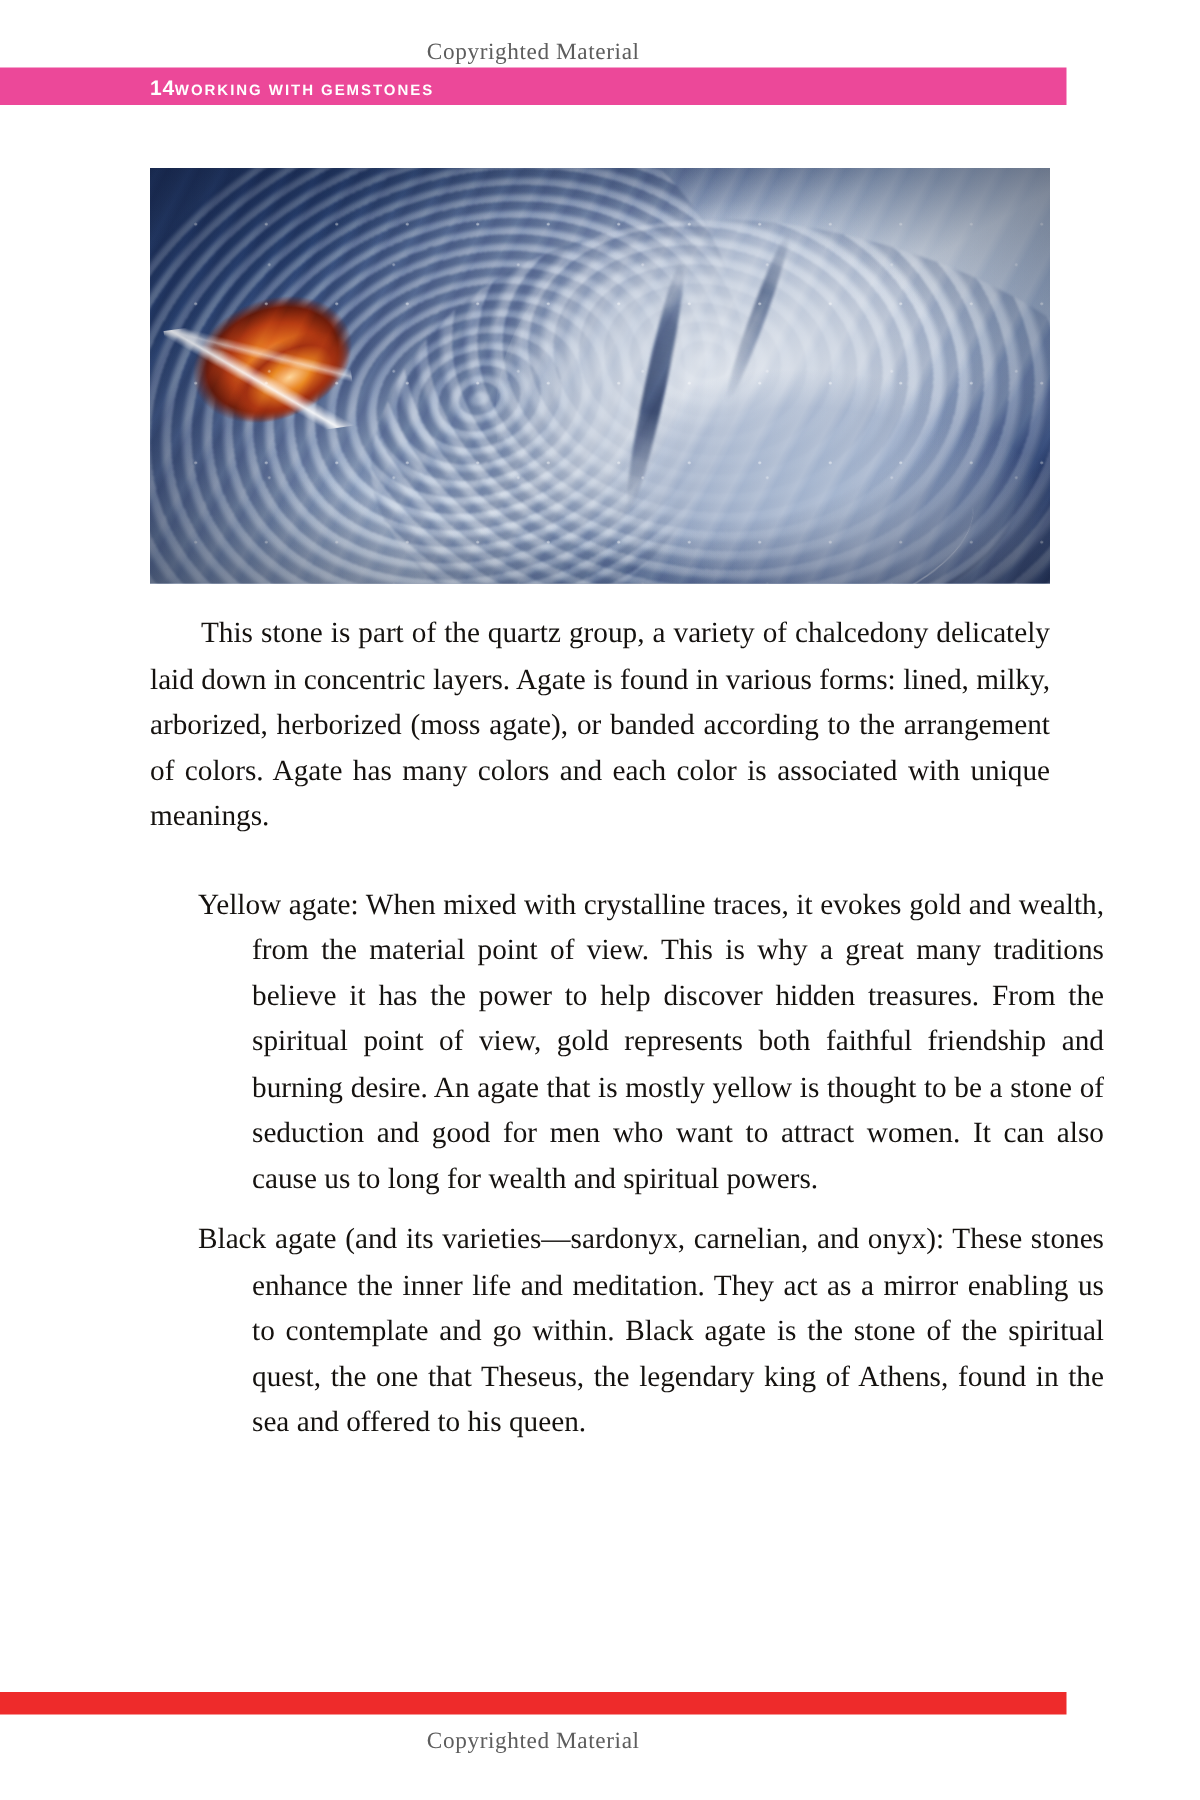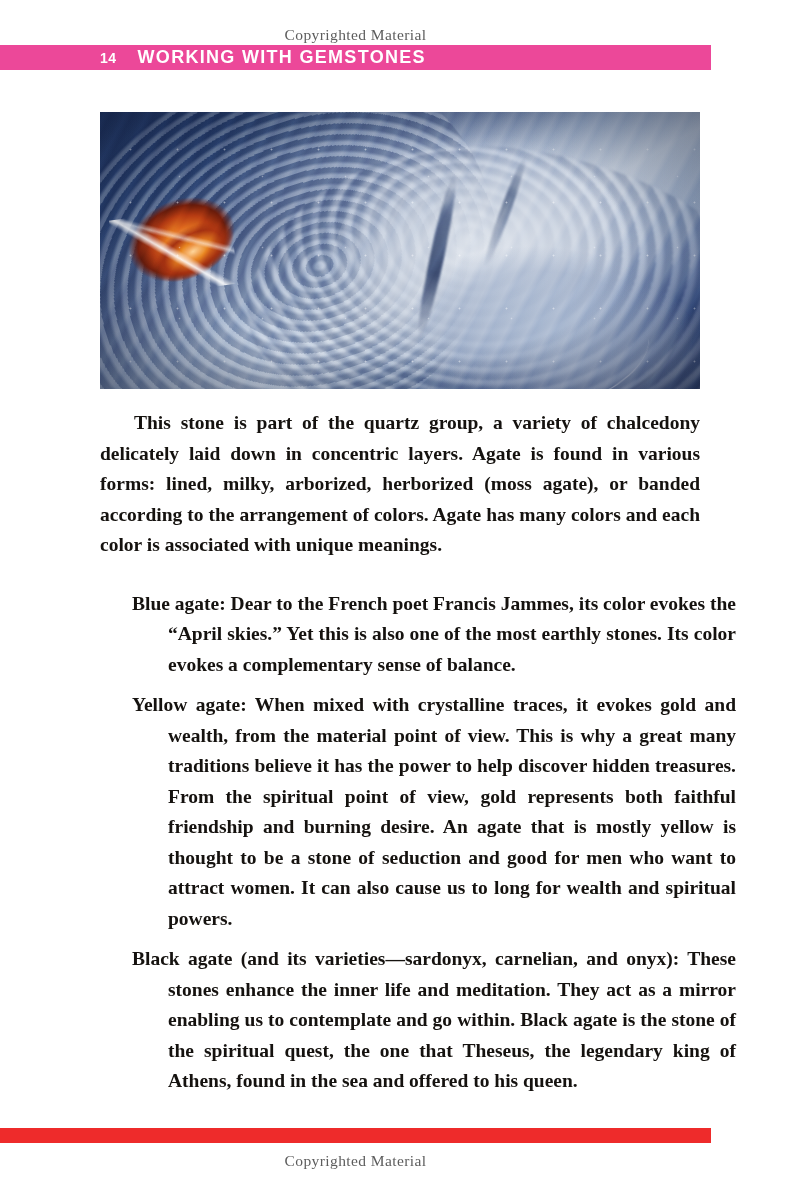--- a/index.html
+++ b/index.html
@@ -65,24 +65,23 @@
     color: #ffffff;
   }
   .folio {
     font-family: "Liberation Sans", sans-serif;
     font-size: 14px;
     font-weight: 700;
     letter-spacing: 0.5px;
   }
   .running-head {
     font-family: "Liberation Sans", sans-serif;
-    font-size: 18px;
+    font-size: 10px;
     font-weight: 700;
     letter-spacing: 1.3px;
-    margin-left: 21px;
     text-transform: uppercase;
   }
 
   
   .footer-band {
     position: absolute;
     bottom: 57px;
     left: 0;
     width: 100%;
     height: 15px;
@@ -266,21 +265,20 @@
     inset: 0;
     background: radial-gradient(ellipse at 50% 50%, rgba(0,0,0,0) 55%, rgba(10,20,45,0.45) 100%);
   }
 
   
   .body-col {
     position: absolute;
     left: 100px;
     top: 408px;
     width: 600px;
-    font-weight: bold;
   }
   p.para {
     margin: 0;
     font-size: 19.5px;
     line-height: 30.5px;
     text-align: justify;
     text-indent: 34px;
     font-family: "Liberation Serif", serif;
     color: #15120f;
   }
@@ -331,21 +329,20 @@
     <div class="white-vein"></div>
     <div class="bands"></div>
     <div class="speckles"></div>
     <div class="vignette"></div>
   </div>
 
   <div class="body-col">
     <p class="para">This stone is part of the quartz group, a variety of chalcedony delicately laid down in concentric layers. Agate is found in various forms: lined, milky, arborized, herborized (moss agate), or banded according to the arrangement of colors. Agate has many colors and each color is associated with unique meanings.</p>
 
     <div class="list">
-      <p class="list-item">Blue agate: Dear to the French poet Francis Jammes, its color evokes the “April skies.” Yet this is also one of the most earthly stones. Its color evokes a complementary sense of balance.</p>
       <p class="list-item">Yellow agate: When mixed with crystalline traces, it evokes gold and wealth, from the material point of view. This is why a great many traditions believe it has the power to help discover hidden treasures. From the spiritual point of view, gold represents both faithful friendship and burning desire. An agate that is mostly yellow is thought to be a stone of seduction and good for men who want to attract women. It can also cause us to long for wealth and spiritual powers.</p>
       <p class="list-item">Black agate (and its varieties—sardonyx, carnelian, and onyx): These stones enhance the inner life and meditation. They act as a mirror enabling us to contemplate and go within. Black agate is the stone of the spiritual quest, the one that Theseus, the legendary king of Athens, found in the sea and offered to his queen.</p>
     </div>
   </div>
 
   <div class="footer-band"></div>
   <div class="copyright-bottom">Copyrighted Material</div>
 
 </div>
 

